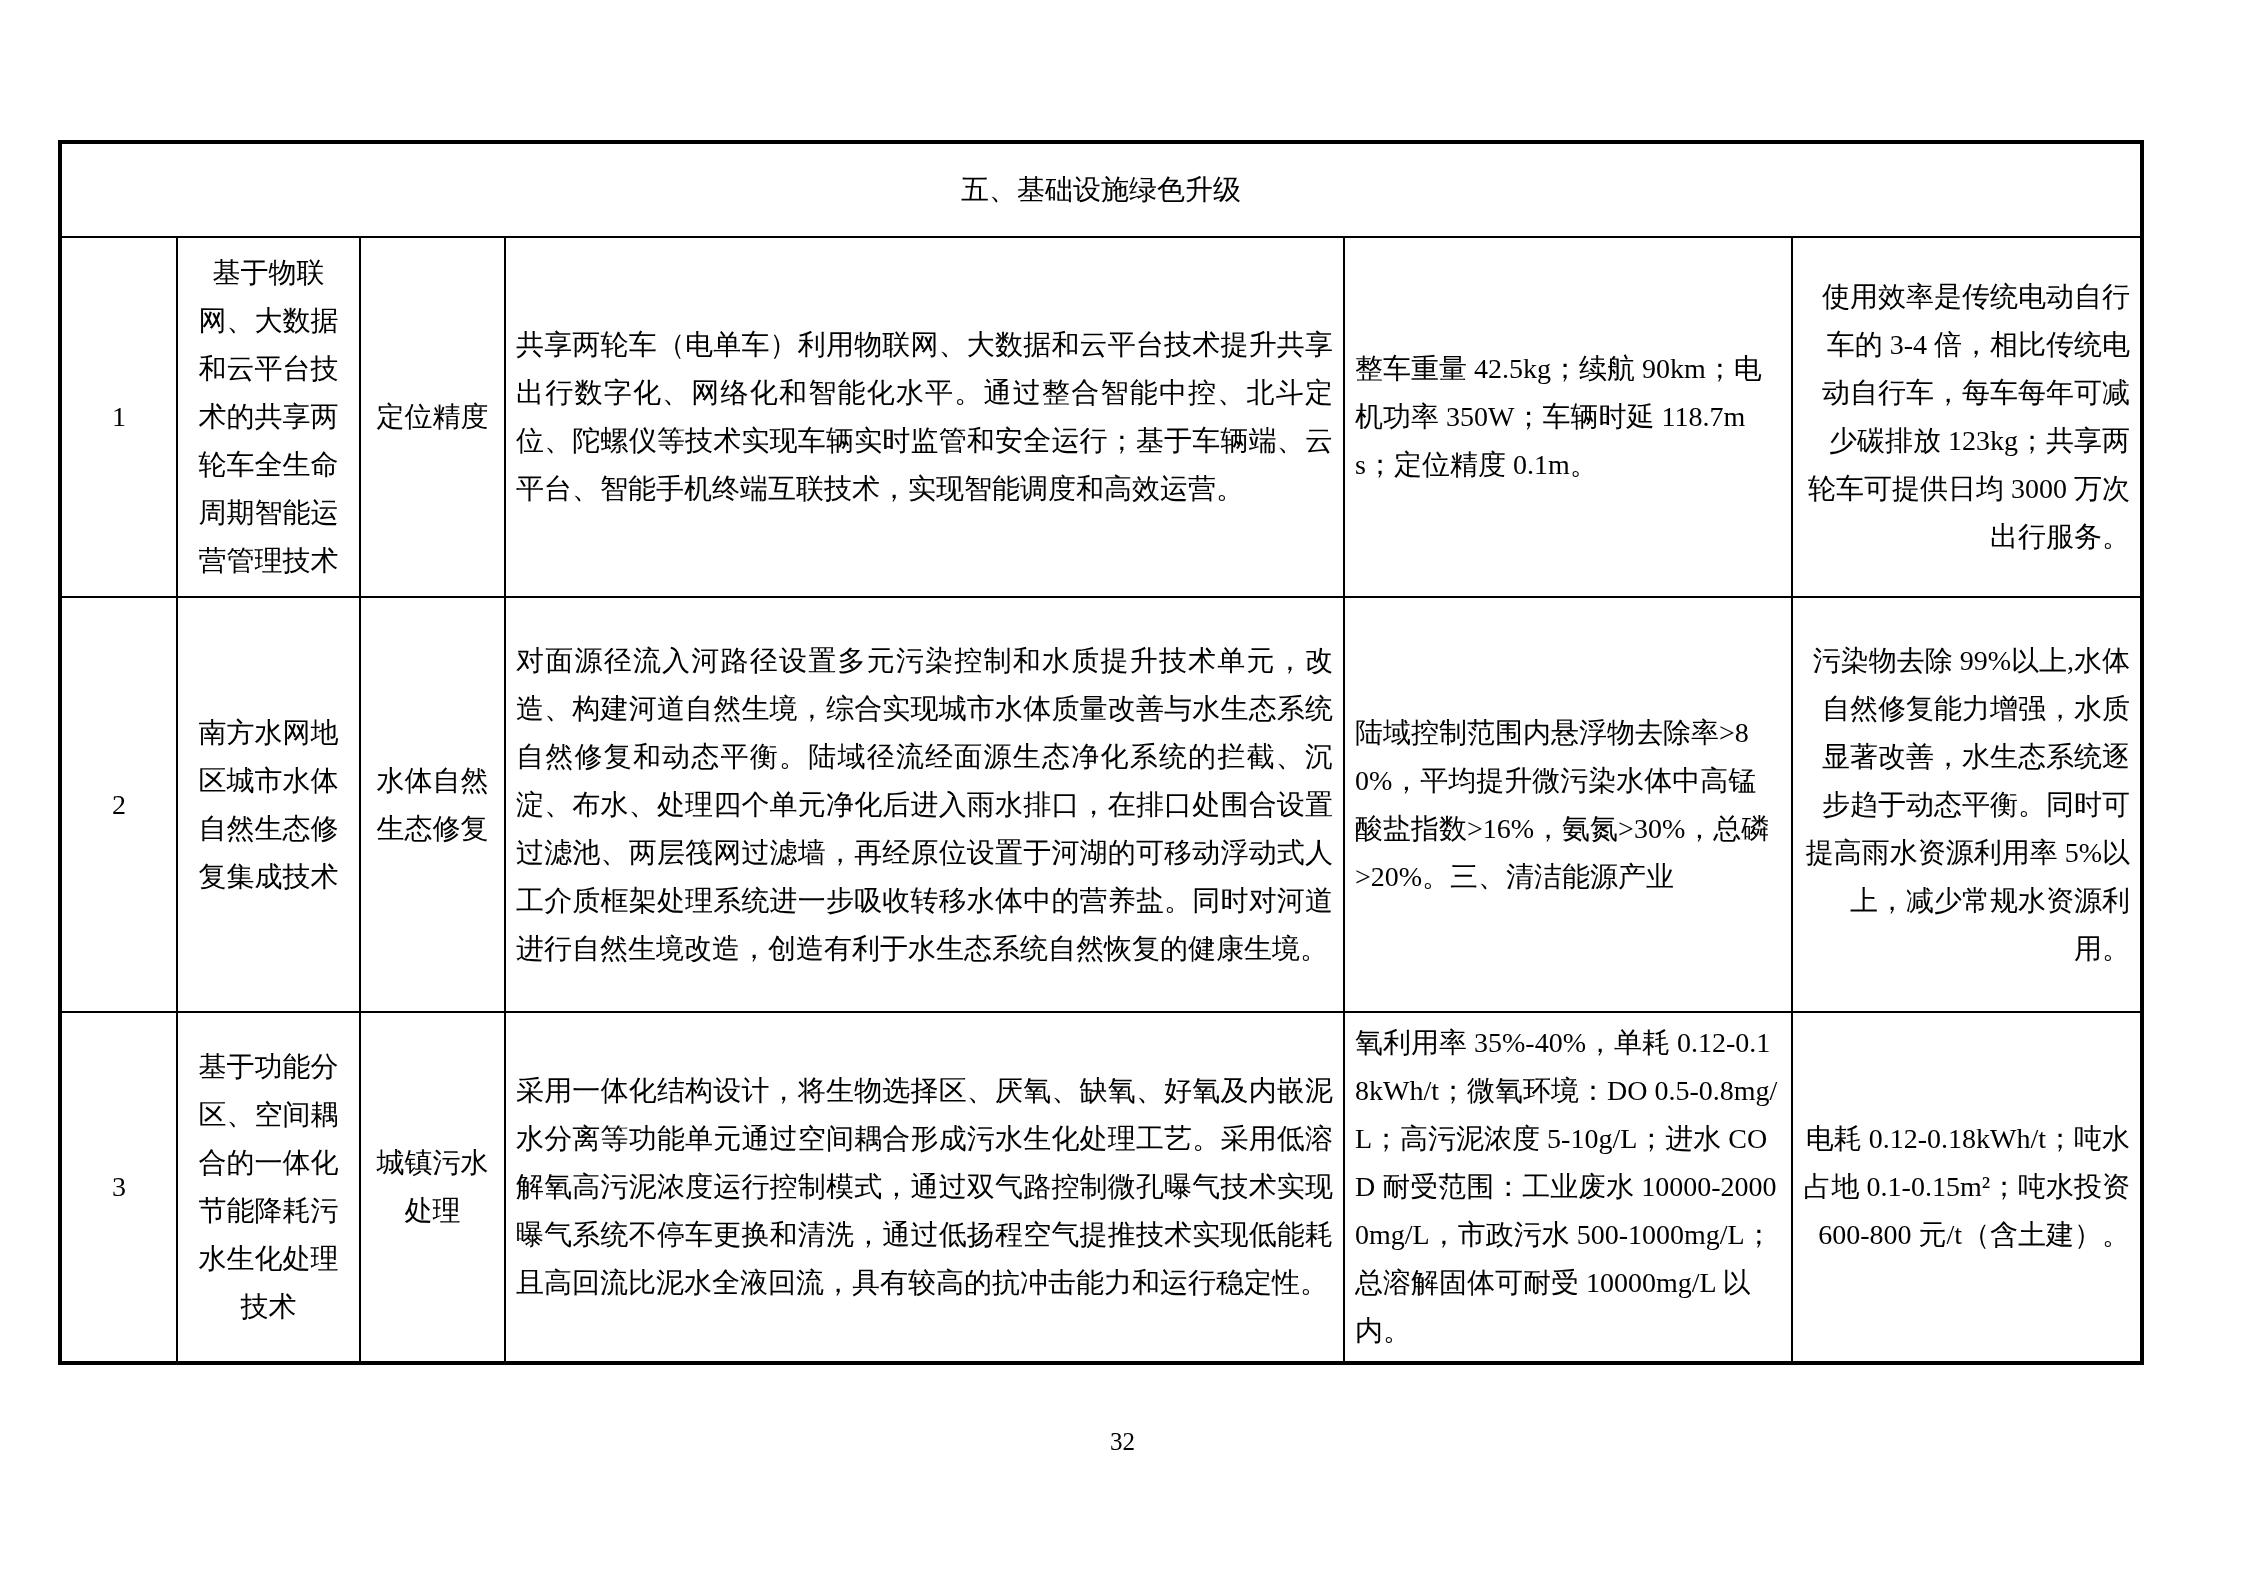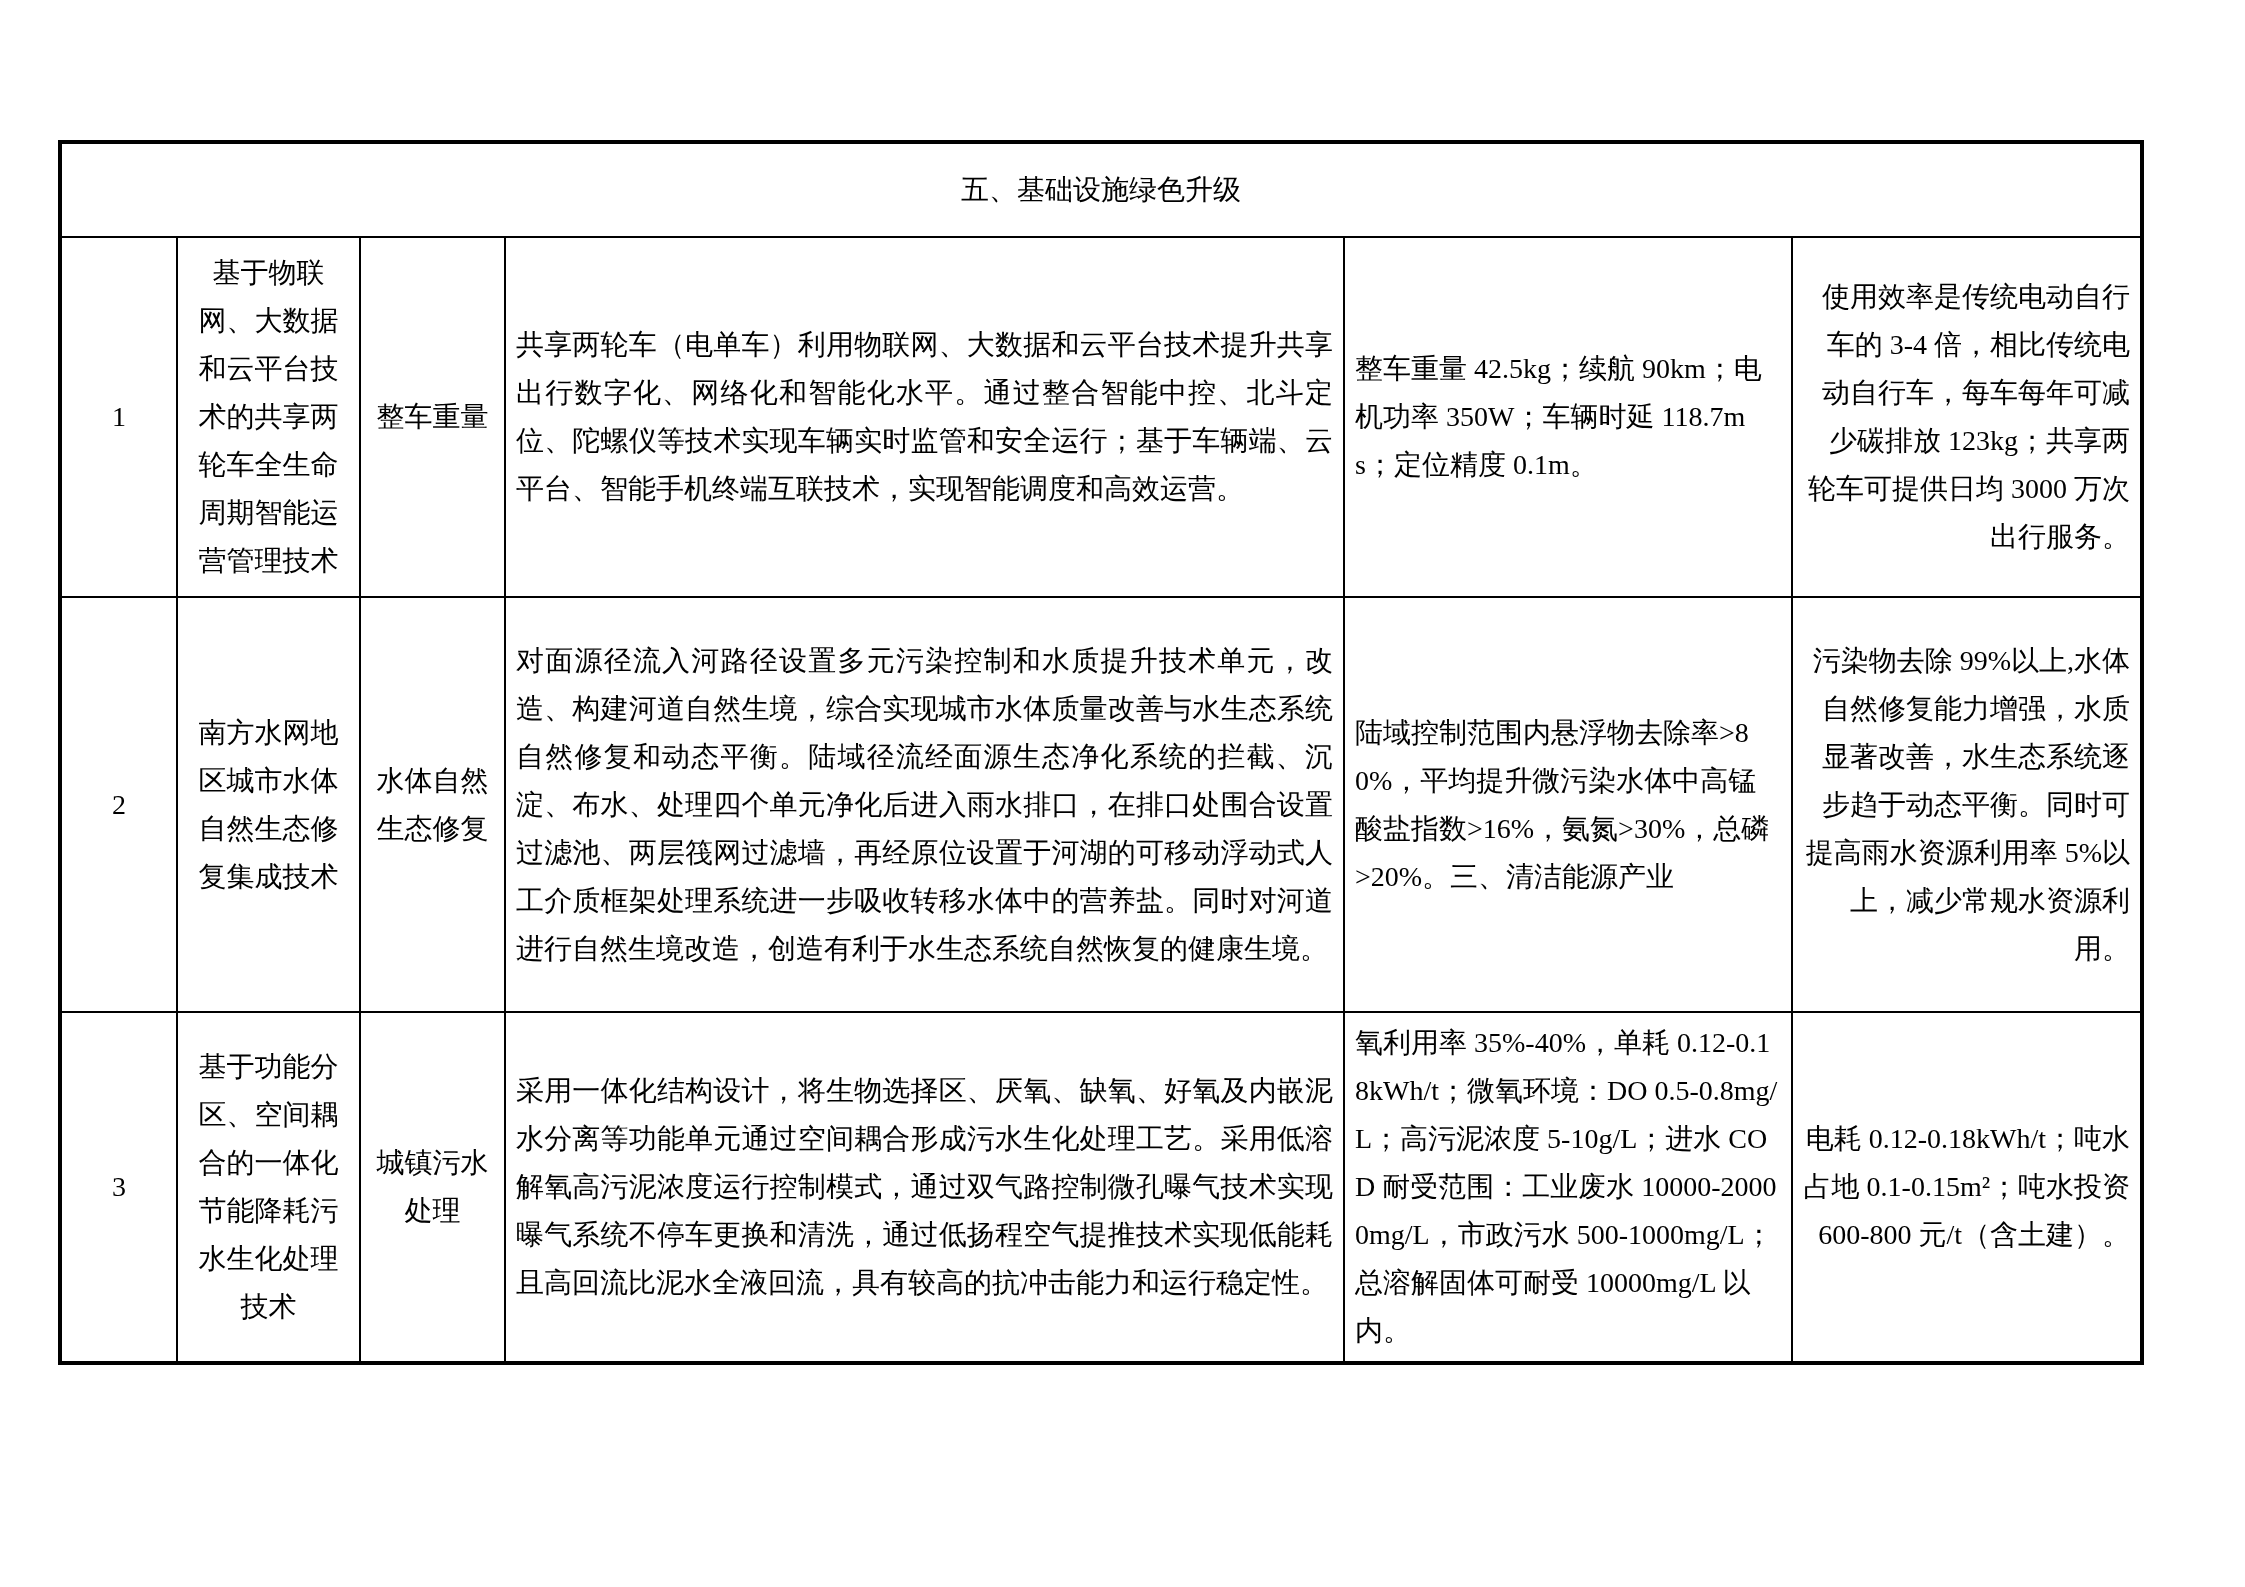--- a/index.html
+++ b/index.html
@@ -89,21 +89,21 @@
     </colgroup>
 
     <tbody>
         <tr style="height:86px;">
       <td class="title-cell" colspan="6">五、基础设施绿色升级</td>
     </tr>
 
     <tr style="height:360px;">
       <td class="idx-cell">1</td>
       <td class="name-cell">基于物联网、大数据和云平台技术的共享两轮车全生命周期智能运营管理技术</td>
-      <td class="cat-cell">整车重量</td>
+      <td class="cat-cell">定位精度</td>
       <td class="desc-cell">共享两轮车（电单车）利用物联网、大数据和云平台技术提升共享出行数字化、网络化和智能化水平。通过整合智能中控、北斗定位、陀螺仪等技术实现车辆实时监管和安全运行；基于车辆端、云平台、智能手机终端互联技术，实现智能调度和高效运营。</td>
       <td class="metric-cell">整车重量 42.5kg；续航 90km；电机功率 350W；车辆时延 118.7ms；定位精度 0.1m。</td>
       <td class="benefit-cell">使用效率是传统电动自行车的 3-4 倍，相比传统电动自行车，每车每年可减少碳排放 123kg；共享两轮车可提供日均 3000 万次出行服务。</td>
     </tr>
 
     <tr style="height:415px;">
       <td class="idx-cell">2</td>
       <td class="name-cell">南方水网地区城市水体自然生态修复集成技术</td>
       <td class="cat-cell">水体自然生态修复</td>
       <td class="desc-cell">对面源径流入河路径设置多元污染控制和水质提升技术单元，改造、构建河道自然生境，综合实现城市水体质量改善与水生态系统自然修复和动态平衡。陆域径流经面源生态净化系统的拦截、沉淀、布水、处理四个单元净化后进入雨水排口，在排口处围合设置过滤池、两层筏网过滤墙，再经原位设置于河湖的可移动浮动式人工介质框架处理系统进一步吸收转移水体中的营养盐。同时对河道进行自然生境改造，创造有利于水生态系统自然恢复的健康生境。</td>
@@ -115,14 +115,15 @@
       <td class="idx-cell">3</td>
       <td class="name-cell">基于功能分区、空间耦合的一体化节能降耗污水生化处理技术</td>
       <td class="cat-cell">城镇污水处理</td>
       <td class="desc-cell">采用一体化结构设计，将生物选择区、厌氧、缺氧、好氧及内嵌泥水分离等功能单元通过空间耦合形成污水生化处理工艺。采用低溶解氧高污泥浓度运行控制模式，通过双气路控制微孔曝气技术实现曝气系统不停车更换和清洗，通过低扬程空气提推技术实现低能耗且高回流比泥水全液回流，具有较高的抗冲击能力和运行稳定性。</td>
       <td class="metric-cell">氧利用率 35%-40%，单耗 0.12-0.18kWh/t；微氧环境：DO 0.5-0.8mg/L；高污泥浓度 5-10g/L；进水 COD 耐受范围：工业废水 10000-20000mg/L，市政污水 500-1000mg/L；总溶解固体可耐受 10000mg/L 以内。</td>
       <td class="benefit-cell">电耗 0.12-0.18kWh/t；吨水占地 0.1-0.15m²；吨水投资 600-800 元/t（含土建）。</td>
     </tr>
   </tbody>
     </table>
 
+  <div class="page-number">32</div>
 
 </div>
 
 </body></html>

